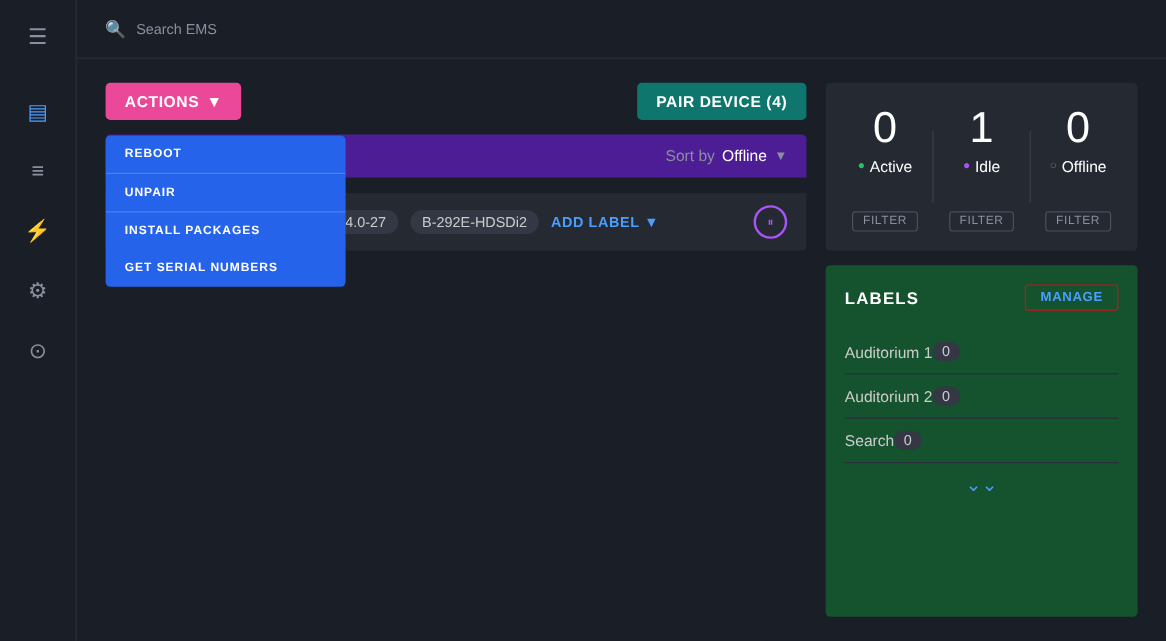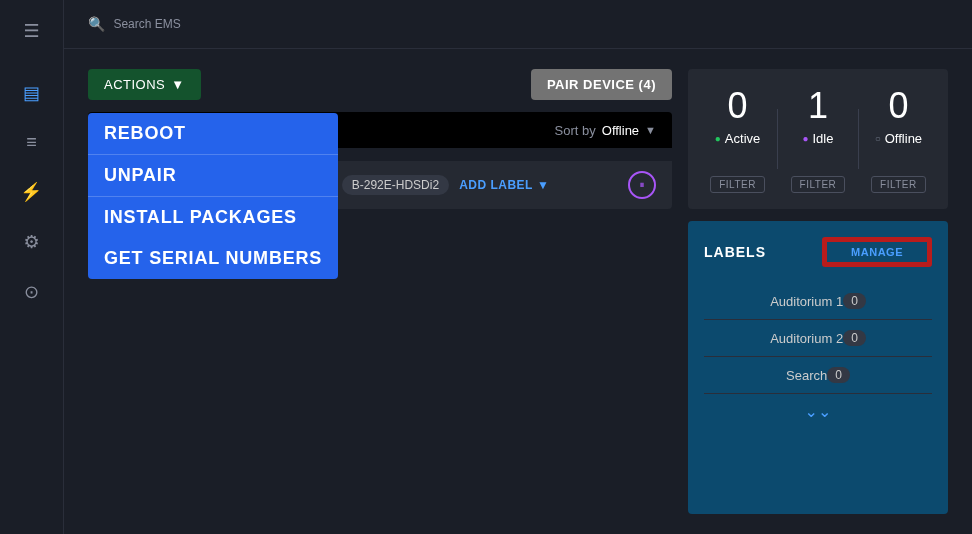--- a/index.html
+++ b/index.html
@@ -87,36 +87,36 @@
       position: relative;
     }
 
     
     .toolbar {
       display: flex;
       align-items: center;
       gap: 12px;
     }
     .btn-actions {
-      background: #14532d;
+      background: #ec4899;
       color: #fff;
       border: none;
       padding: 8px 16px;
       border-radius: 4px;
       font-size: 13px;
-      font-weight: 400;
+      font-weight: 700;
       cursor: pointer;
       display: flex;
       align-items: center;
       gap: 6px;
       letter-spacing: 0.5px;
       text-transform: uppercase;
     }
     .btn-pair {
-      background: #737373;
+      background: #0f766e;
       color: #fff;
       border: none;
       padding: 8px 16px;
       border-radius: 4px;
       font-size: 13px;
       font-weight: 600;
       cursor: pointer;
       margin-left: auto;
       letter-spacing: 0.5px;
       text-transform: uppercase;
@@ -128,37 +128,37 @@
       top: 44px;
       left: 0;
       background: #2563eb;
       border-radius: 4px;
       min-width: 200px;
       z-index: 100;
       overflow: hidden;
     }
     .dropdown-item {
       padding: 10px 16px;
-      font-size: 18px;
+      font-size: 10px;
       font-weight: 700;
       letter-spacing: 0.8px;
       text-transform: uppercase;
       cursor: pointer;
       color: #fff;
     }
     .dropdown-item.divider {
       border-bottom: 1px solid rgba(255,255,255,0.2);
     }
 
     
     .list-header {
-      background: #000000;
+      background: #4c1d95;
       padding: 10px 16px;
       display: flex;
-      align-items: center;
+      align-items: flex-start;
       border-radius: 4px 4px 0 0;
     }
     .checkbox {
       width: 16px;
       height: 16px;
       background: #2563eb;
       border-radius: 3px;
       display: flex;
       align-items: center;
       justify-content: center;
@@ -284,55 +284,55 @@
       margin-top: 26px;
     }
     .status-divider {
       width: 1px;
       height: 60px;
       background: #3a3f4e;
     }
 
     
     .labels-card {
-      background: #0c4a6e;
+      background: #14532d;
       border-radius: 4px;
       padding: 16px;
       flex: 1;
     }
     .labels-header {
       display: flex;
       justify-content: space-between;
       align-items: center;
       margin-bottom: 16px;
     }
     .labels-title {
       font-size: 14px;
       font-weight: 700;
       color: #fff;
       letter-spacing: 1px;
       text-transform: uppercase;
     }
     .manage-btn {
       background: transparent;
-      border: 5px solid #b91c1c;
+      border: 1px solid #b91c1c;
       color: #4a9eff;
-      padding: 4px 24px;
+      padding: 4px 12px;
       border-radius: 3px;
       font-size: 11px;
       cursor: pointer;
       text-transform: uppercase;
       font-weight: 600;
       letter-spacing: 0.5px;
       margin-left: 24px;
     }
     .label-row {
       display: flex;
       align-items: center;
-      justify-content: center;
+      justify-content: flex-start;
       padding: 10px 0;
       border-bottom: 1px solid #2a2e3a;
       font-size: 13px;
       color: #ccc;
     }
     .label-count {
       background: #333844;
       color: #ccc;
       padding: 1px 8px;
       border-radius: 10px;

